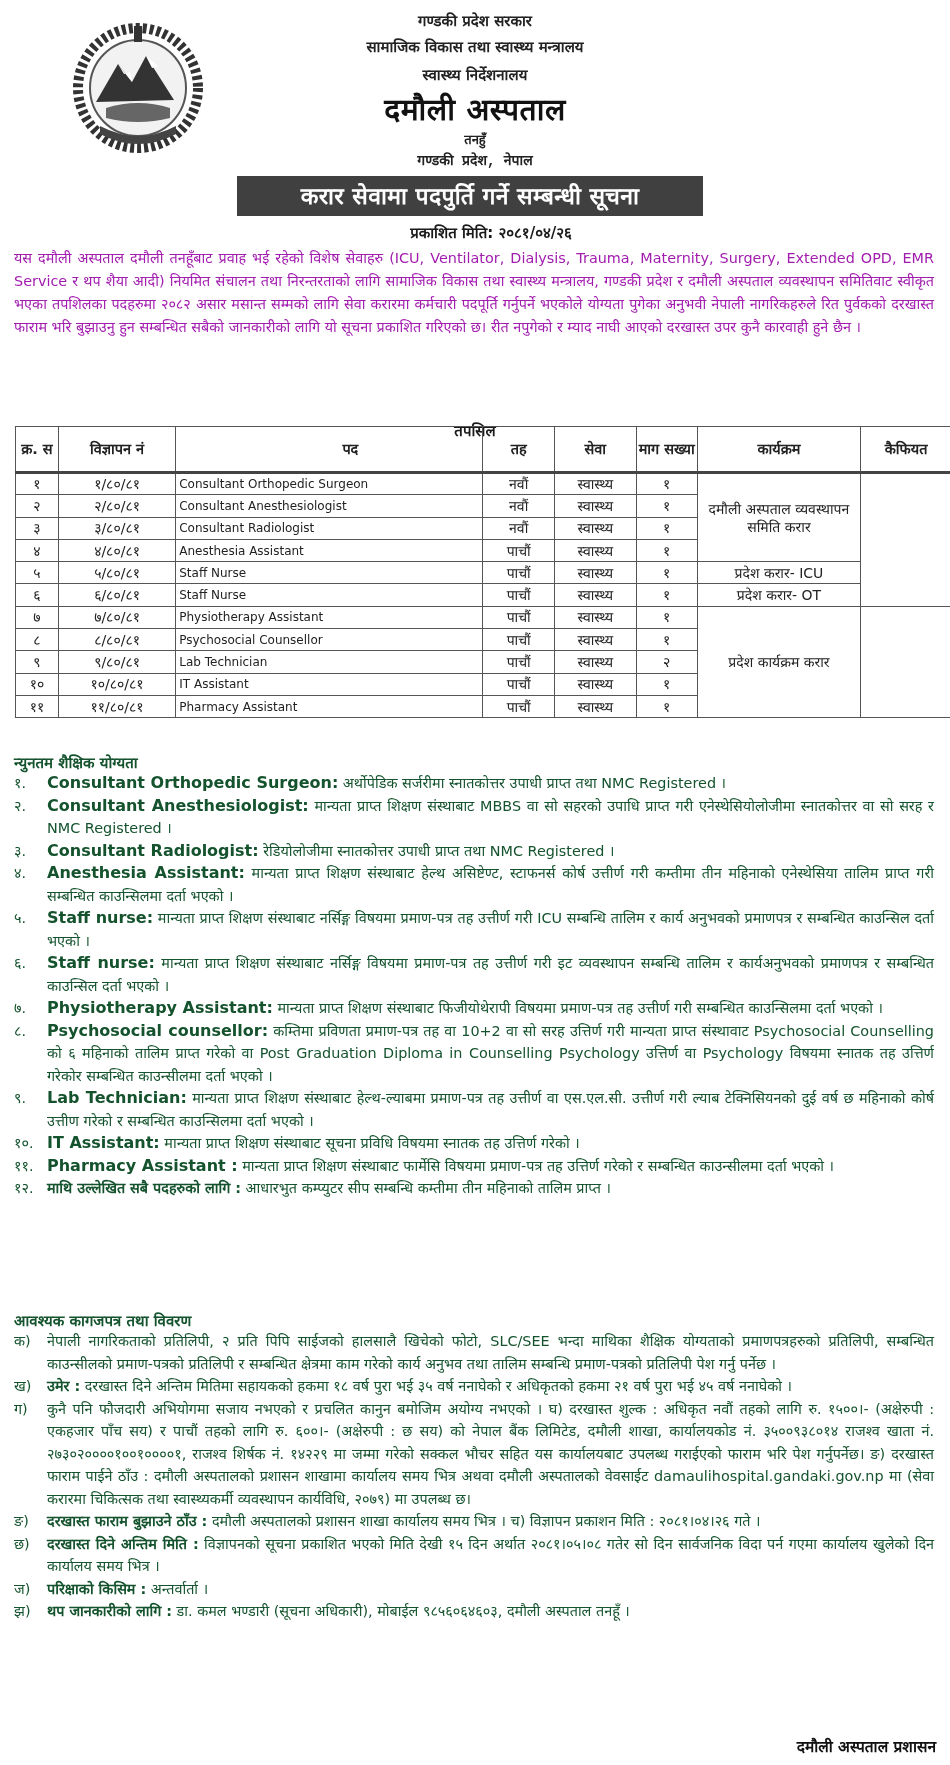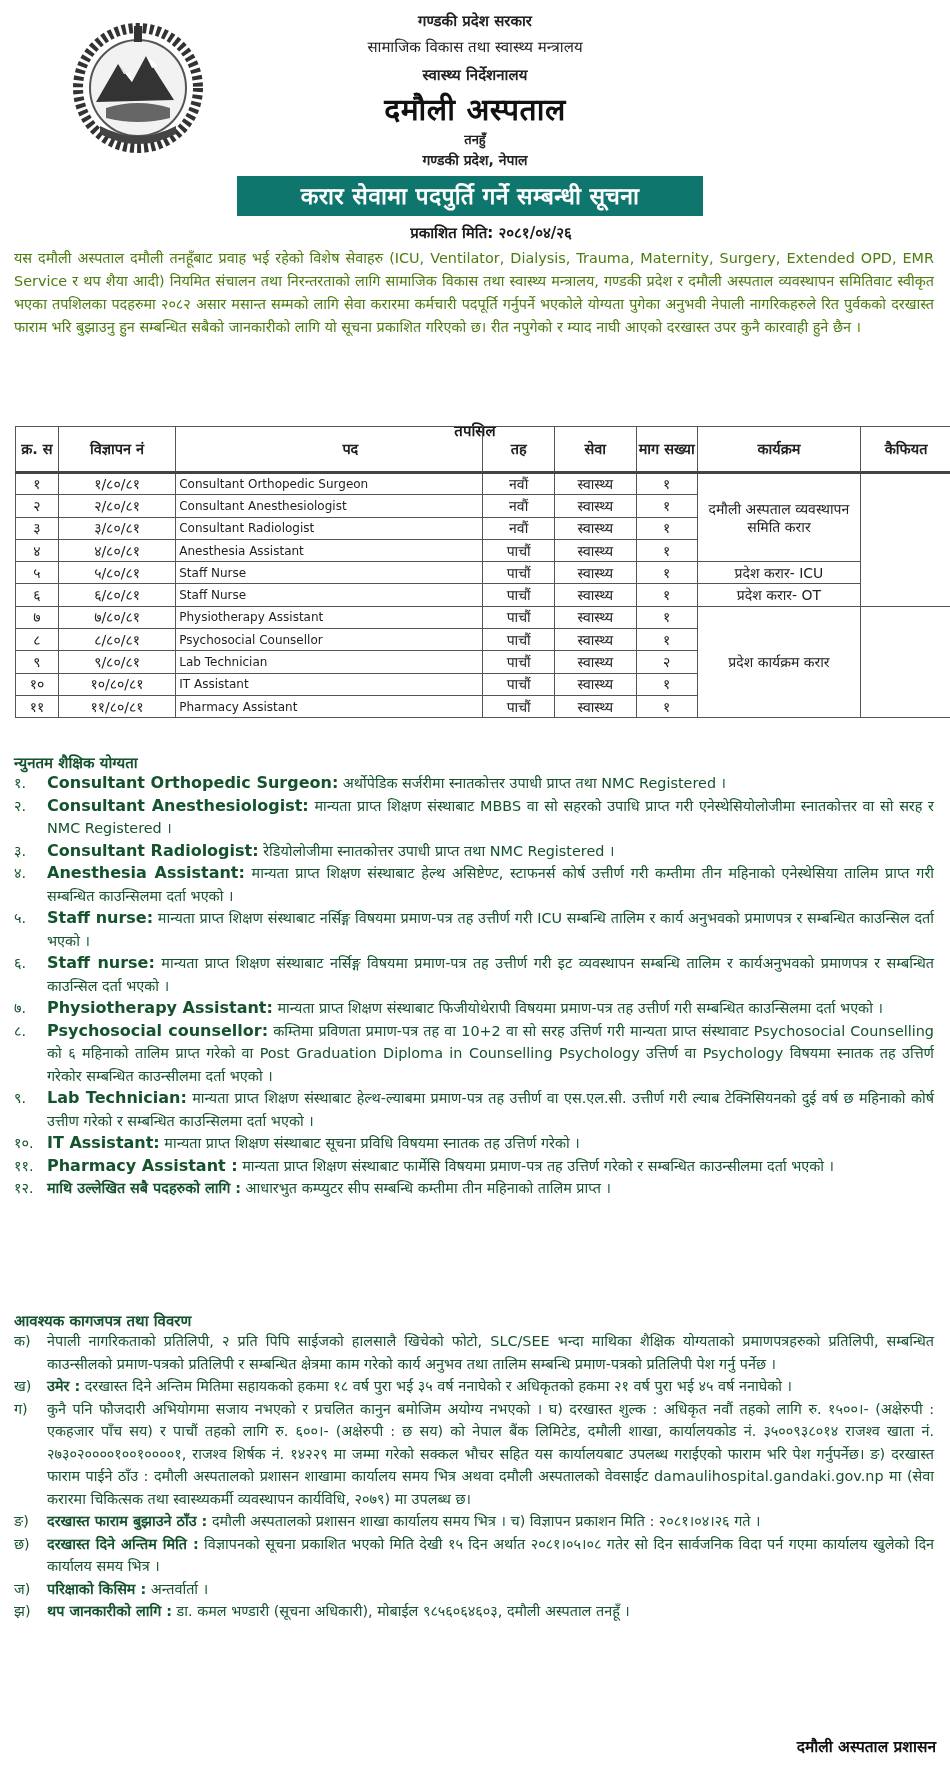--- a/index.html
+++ b/index.html
@@ -5,31 +5,31 @@
   * { box-sizing: border-box; margin: 0; padding: 0; }
   html, body { width: 950px; height: 1765px; background: #ffffff; overflow: hidden; }
   body { font-family: "DejaVu Sans", "Liberation Sans", sans-serif; color: #1a1a1a; position: relative; }
 
   .page { position: absolute; left: 0; top: 0; width: 950px; height: 1765px; }
 
   
   .emblem { position: absolute; left: 72px; top: 22px; width: 132px; height: 132px; }
   .hdr { position: absolute; left: 0; width: 950px; text-align: center; color: #222; }
   .hdr-1 { top: 10px; font-size: 15px; font-weight: bold; }
-  .hdr-2 { top: 36px; font-size: 15px; font-weight: normal; }
+  .hdr-2 { top: 36px; font-size: 15px; font-weight: bold; }
   .hdr-3 { top: 64px; font-size: 15px; font-weight: bold; }
   .hdr-4 { top: 88px; font-size: 30px; font-weight: bold; letter-spacing: 0.5px; color: #111; }
   .hdr-5 { top: 130px; font-size: 13px; font-weight: bold; }
-  .hdr-6 { top: 150px; font-size: 14px; font-weight: bold; }
-  .banner { position: absolute; left: 237px; top: 176px; width: 466px; height: 40px; background: #0f766e; color: #fff;
+  .hdr-6 { top: 150px; font-size: 14px; font-weight: bold; font-family: Liberation Mono, monospace; }
+  .banner { position: absolute; left: 237px; top: 176px; width: 466px; height: 40px; background: #404040; color: #fff;
             font-size: 23px; font-weight: bold; text-align: center; line-height: 40px; letter-spacing: 0.3px; }
   .pubdate { position: absolute; left: 0; width: 950px; top: 222px; text-align: center; font-size: 15px; font-weight: bold; padding-left: 32px; }
 
   
-  .intro { position: absolute; left: 14px; top: 247px; width: 920px; font-size: 14.4px; line-height: 23px; text-align: justify; color: #4d7c0f; }
+  .intro { position: absolute; left: 14px; top: 247px; width: 920px; font-size: 14.4px; line-height: 23px; text-align: justify; color: #a21caf; }
 
   
   .tbl-caption { position: absolute; left: 0; width: 950px; top: 402px; text-align: center; font-size: 15px; font-weight: bold; margin-top: 18px; }
   table.vac { position: absolute; left: 15px; top: 426px; width: 937px; border-collapse: collapse; font-size: 14px; color: #222; }
   table.vac th, table.vac td { border: 1.5px solid #555; text-align: center; vertical-align: middle; }
   table.vac th { height: 46px; font-weight: bold; font-size: 14.5px; line-height: 18px; }
   table.vac td { height: 22.3px; line-height: 18px; }
   table.vac td.post { text-align: left; padding-left: 3px; font-size: 12px; }
   table.vac thead tr { border-bottom: 3px solid #444; }
   .c-sn { width: 42px; } .c-adv { width: 115px; } .c-post { width: 301px; padding-left: 42px; }

